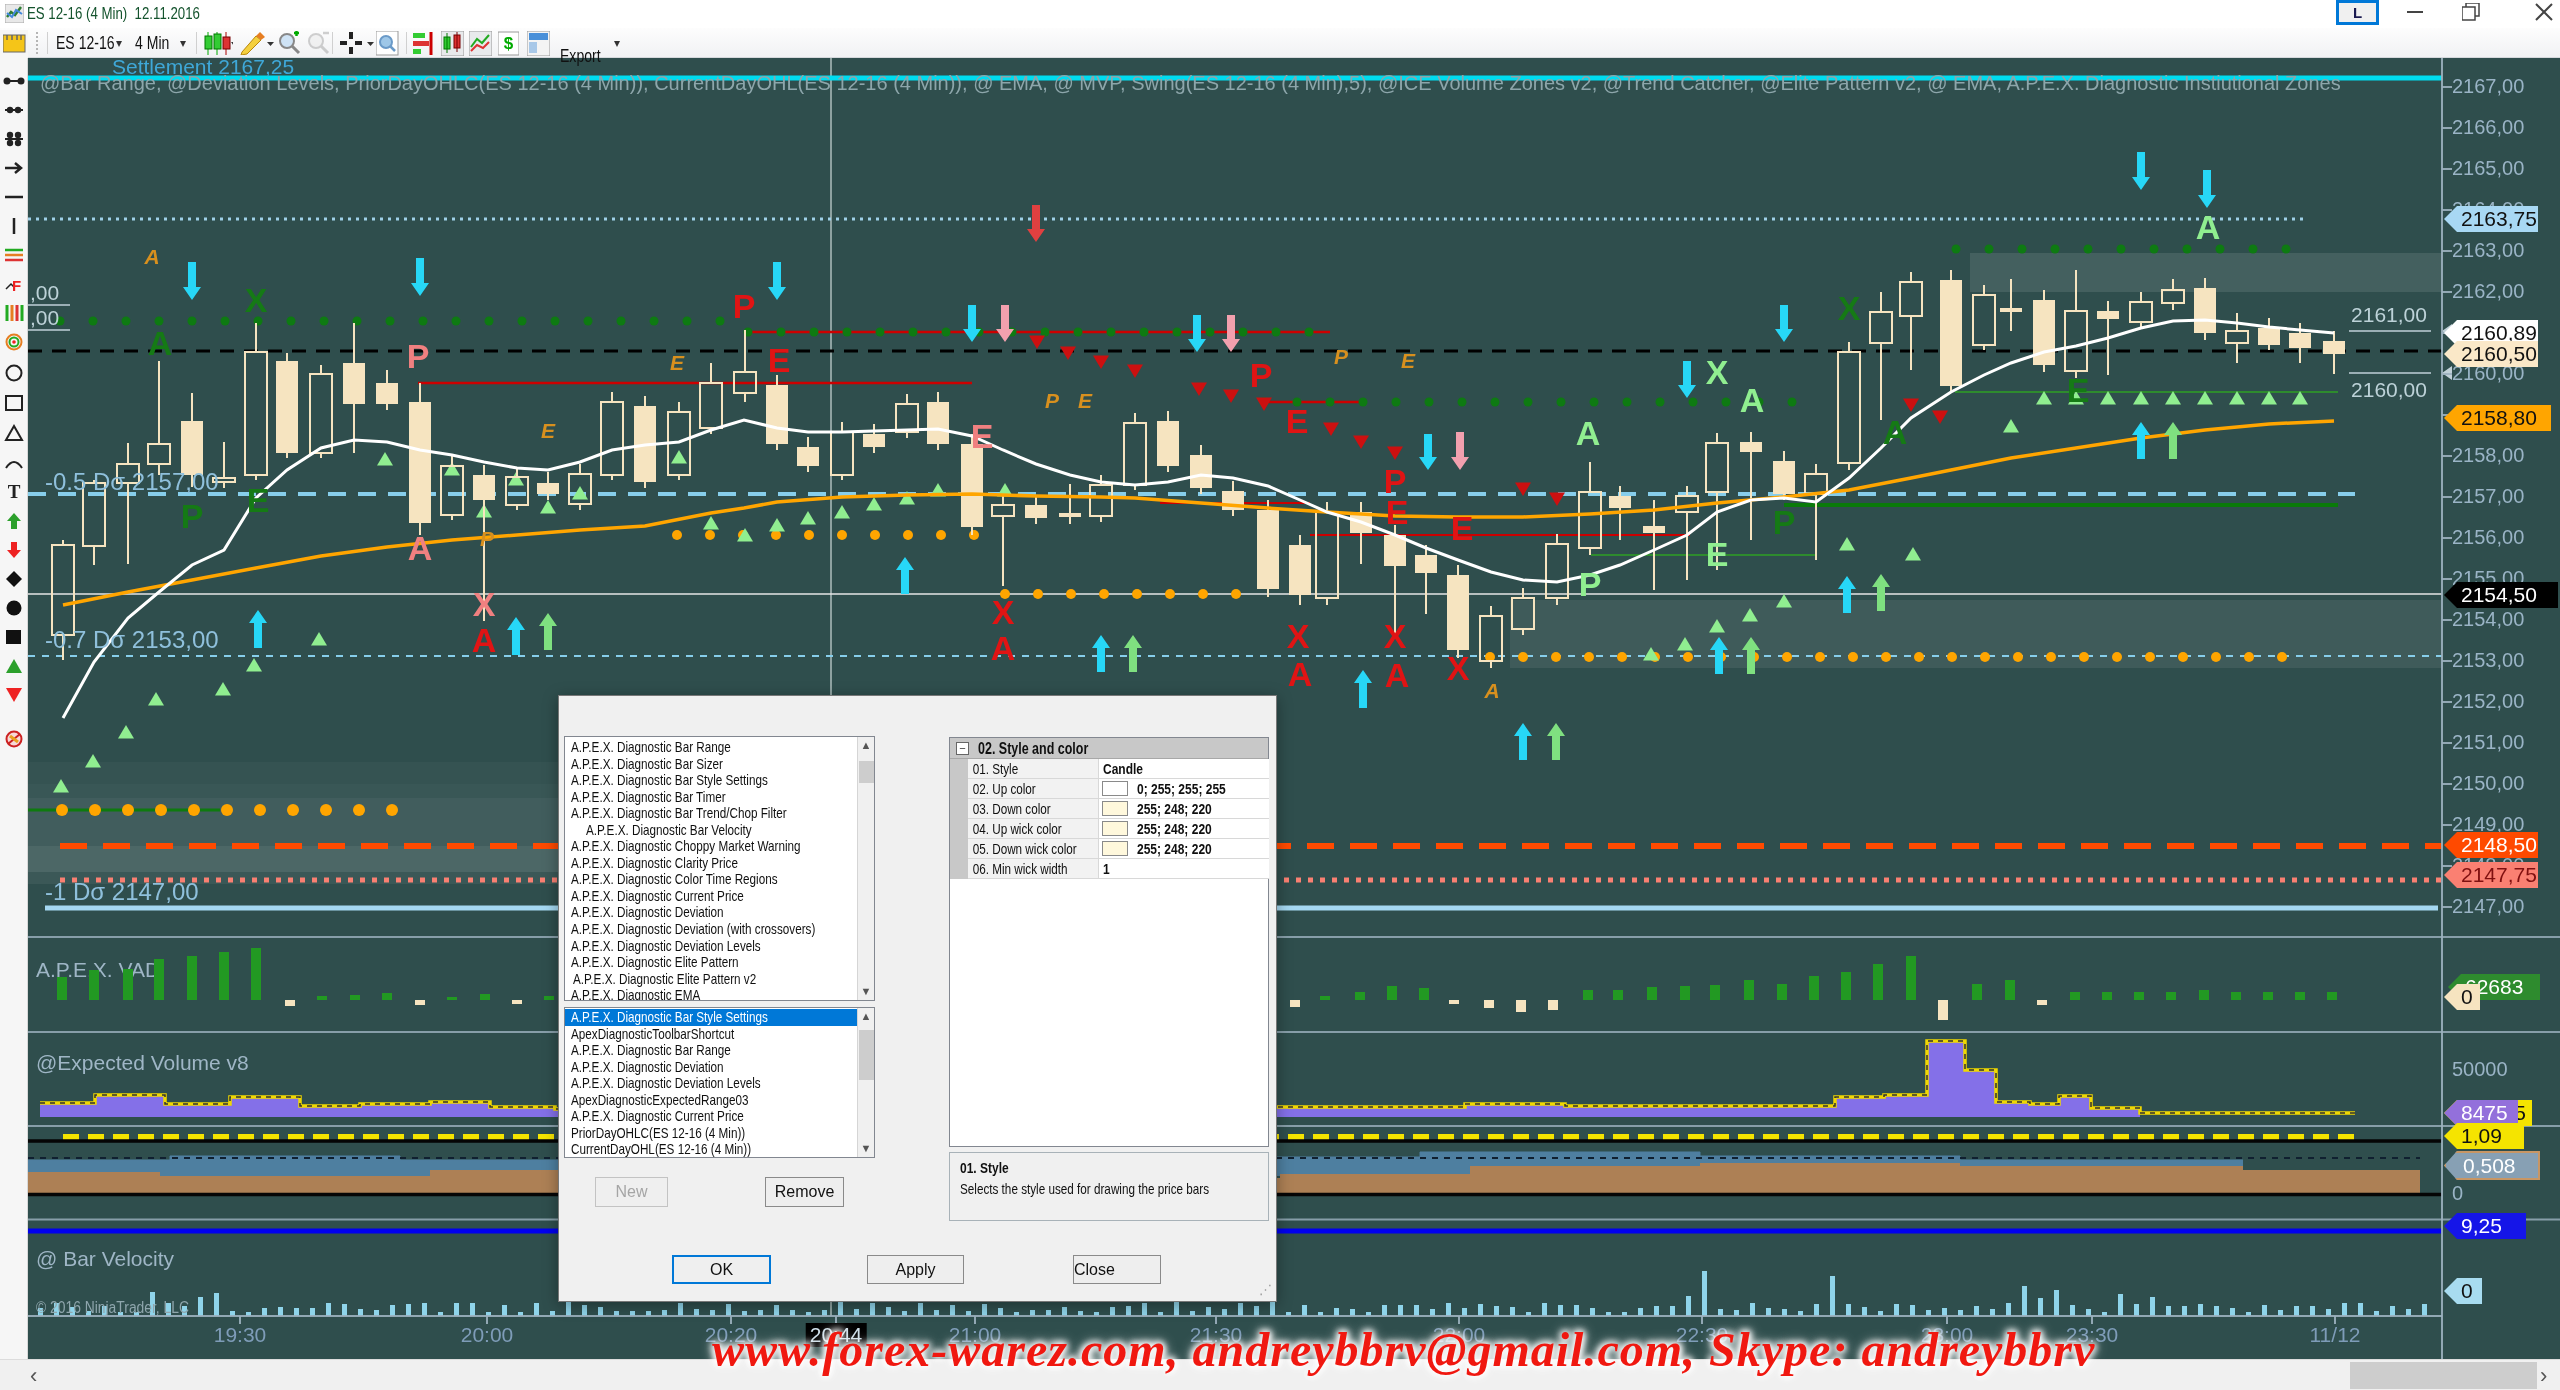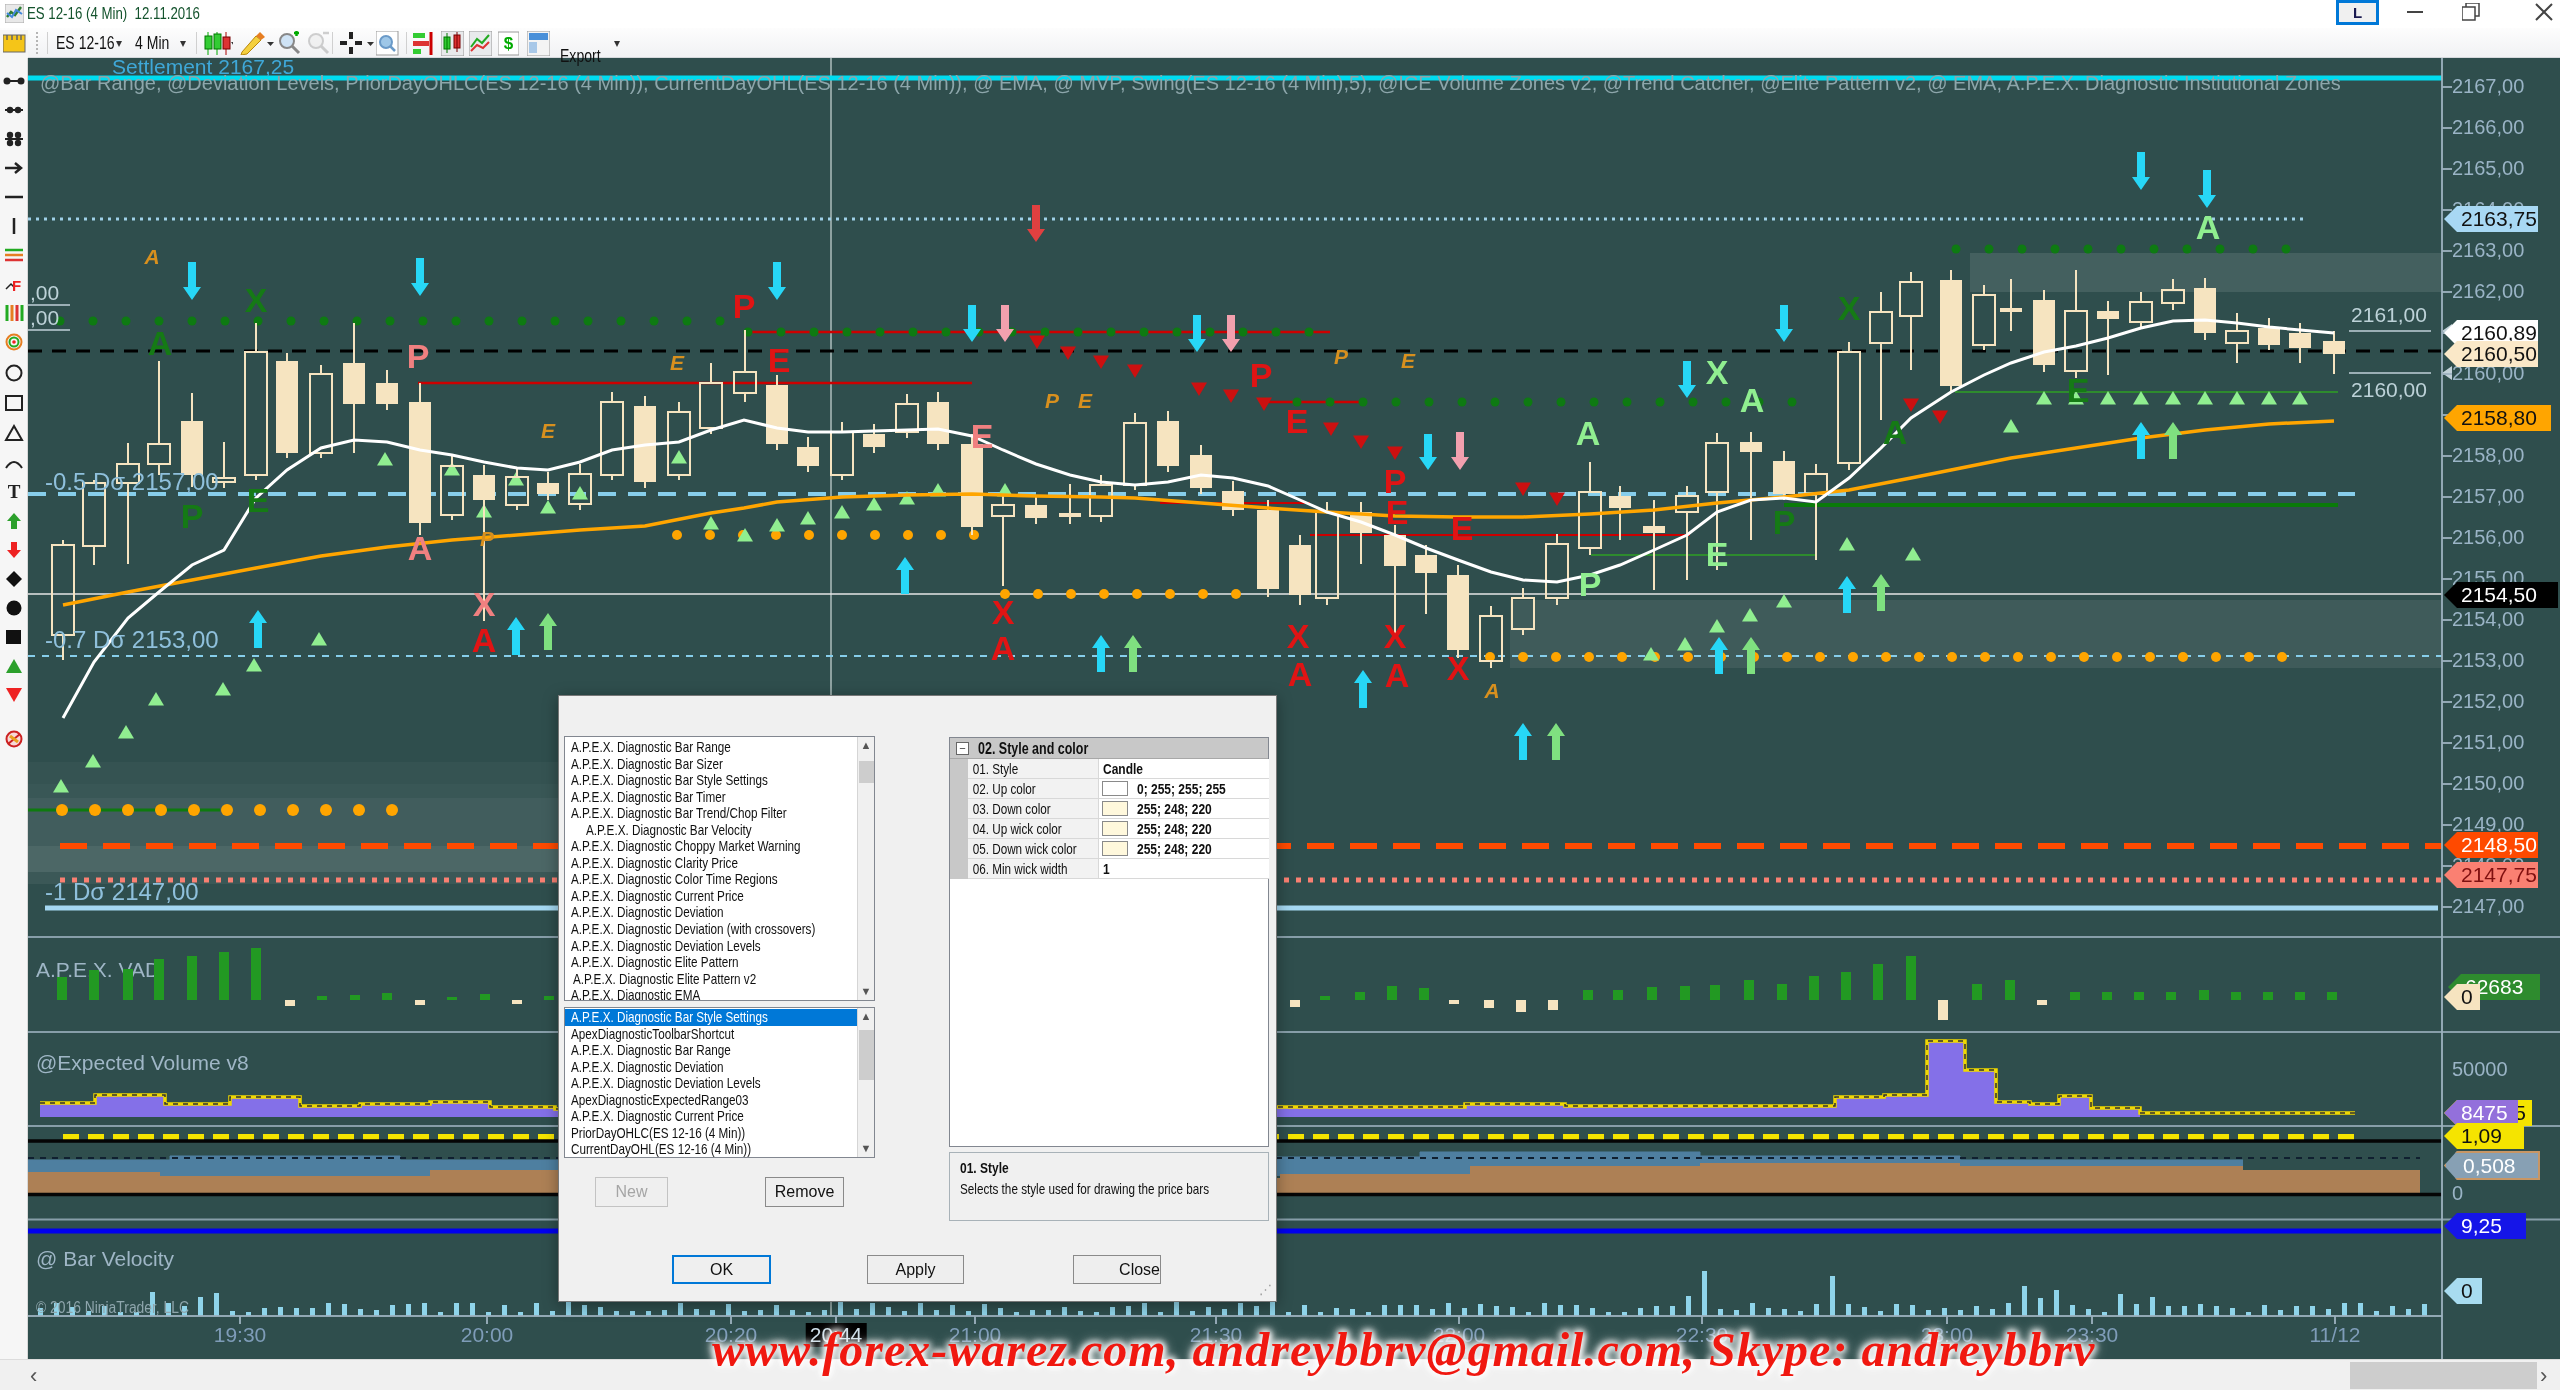--- a/index.html
+++ b/index.html
@@ -1115,14 +1115,14 @@
 <div class="abs" style="left:148px;top:121px;width:171px;height:20px;border-bottom:1px solid #d8d8d8;border-left:1px solid #d8d8d8;background:#fff;overflow:hidden">
         <span class="abs" style="left:4px;top:0;font-size:15px;line-height:19px;font-weight:bold;color:#101010;white-space:nowrap;transform:scaleX(0.8);transform-origin:0 50%">1</span>
       </div>
 </div>
 <div class="abs" style="left:390px;top:456px;width:320px;height:69px;background:#f0f0f0;border:1px solid #a8b2b8">
 <div class="abs" style="left:10px;top:6px;font-size:15px;font-weight:bold;color:#101010"><span style="display:inline-block;transform:scaleX(0.8);transform-origin:0 50%;white-space:nowrap">01. Style</span></div>
 <div class="abs" style="left:10px;top:27px;font-size:15px;color:#101010"><span style="display:inline-block;transform:scaleX(0.78);transform-origin:0 50%;white-space:nowrap">Selects the style used for drawing the price bars</span></div>
 </div>
 <div class="abs" style="left:113px;top:559px;width:99px;height:29px;background:#efefef;border:2px solid #0078d7;color:#111;text-align:center;font-size:16px;line-height:25px">OK</div>
 <div class="abs" style="left:308px;top:559px;width:97px;height:29px;background:#eeeeee;border:1px solid #8a8a8a;color:#111;text-align:center;font-size:16px;line-height:27px">Apply</div>
-<div class="abs" style="left:514px;top:559px;width:88px;height:29px;background:#eeeeee;border:1px solid #8a8a8a;color:#111;text-align:right;font-size:16px;line-height:27px">Close</div>
+<div class="abs" style="left:514px;top:559px;width:88px;height:29px;background:#eeeeee;border:1px solid #8a8a8a;color:#111;text-align:left;font-size:16px;line-height:27px">Close</div>
 <div class="abs" style="left:700px;bottom:4px;font-size:13px;color:#999">⋰</div>
 </div>
 </body></html>

